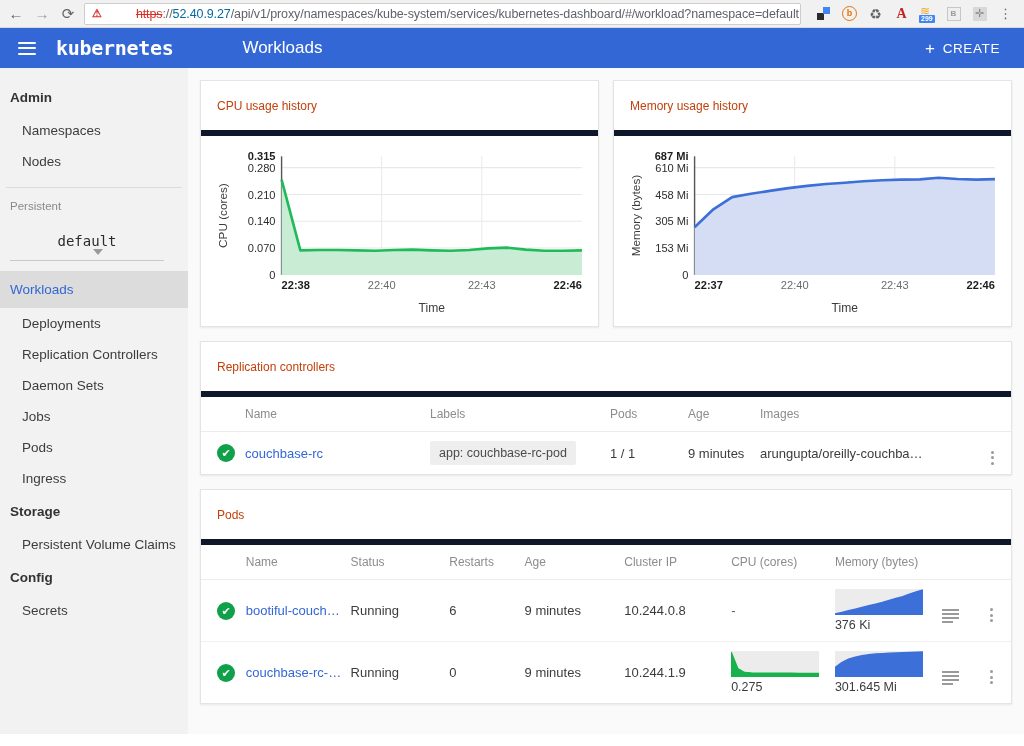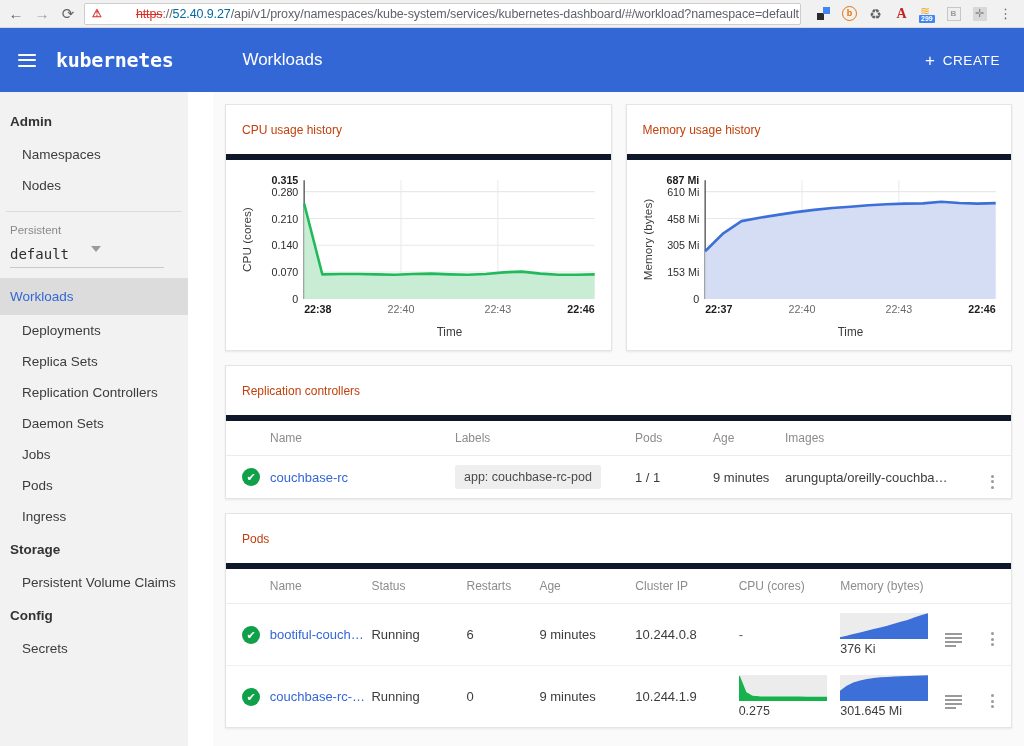--- a/index.html
+++ b/index.html
@@ -65,48 +65,48 @@
   .ext-box { width: 14px; height: 14px; border: 1px solid #c6c6c6;
     background: #eeeeee; color: #9a9a9a; font-size: 8px; font-weight: bold;
     display: flex; align-items: center; justify-content: center; }
   .ext-puzzle { width: 14px; height: 14px; background: #d8d8d8;
     color: #8a8a8a; font-size: 11px; display: flex;
     align-items: center; justify-content: center; }
   .ext-kebab { color: #5f6368; font-size: 13px; letter-spacing: 0; }
 
   
   .app-header {
-    height: 64px; background: #3367d6;
+    height: 40px; background: #3367d6;
     display: flex; align-items: center; color: #fff;
   }
   .hamburger { width: 18px; height: 13px; margin: 0 20px 0 18px;
     display: flex; flex-direction: column; justify-content: space-between; }
   .hamburger span { display: block; height: 2px; background: #fff; border-radius: 1px; }
   .brand { font-family: "DejaVu Sans Mono", monospace; font-size: 20px;
     font-weight: bold; letter-spacing: -0.3px; }
   .header-title { margin-left: 69px; font-size: 17px; }
   .create-btn { margin-left: auto; margin-right: 16px;
     display: flex; align-items: center; gap: 7px;
     font-size: 13.5px; letter-spacing: 0.6px; padding: 7px 8px; }
   .create-plus { font-size: 17px; font-weight: 300; line-height: 1; }
 
   
-  .body-wrap { display: flex; height: 666px; gap: 25px; }
+  .body-wrap { display: flex; height: 666px; }
   .sidebar { width: 188px; flex: 0 0 188px; background: #f2f2f2;
     padding-top: 12px; overflow: hidden; }
   .side-group { font-size: 13.5px; font-weight: bold; color: #333;
     padding: 10px 0 10px 10px; }
   .side-item { font-size: 13.5px; color: #3c3c3c;
     padding: 8px 0 8px 22px; }
   .side-item.active { color: #3367d6; background: #dcdcdc;
     padding-top: 11px; padding-bottom: 11px; padding-left: 10px; }
   .side-divider { height: 1px; background: #dcdcdc; margin: 10px 6px 0 6px; }
   .ns-label { font-size: 11.5px; color: #8a8a8a; padding: 12px 0 6px 10px; }
-  .ns-select { margin: 4px 24px 10px 10px; display: flex; 
-    border-bottom: 1px solid #c9c9c9; padding-bottom: 5px; }
+  .ns-select { margin: 15px 24px 10px 10px; display: flex; align-items: center;
+    border-bottom: 1px solid #c9c9c9; padding-bottom: 5px; flex-direction: column; }
   .ns-value { font-family: "DejaVu Sans Mono", monospace;
     font-size: 14px; color: #2c2c2c; }
   .ns-caret { margin-left: 22px; width: 0; height: 0;
     border-left: 5px solid transparent; border-right: 5px solid transparent;
     border-top: 6px solid #9a9a9a; }
 
   .content { flex: 1 1 auto; background: #fafafa; padding: 12px;
     overflow: hidden; }
 
   
@@ -210,21 +210,20 @@
     <div class="side-divider"></div>
 
     <div class="ns-label">Persistent</div>
     <div class="ns-select">
       <span class="ns-value">default</span>
       <span class="ns-caret"></span>
     </div>
 
     <div class="side-item active">Workloads</div>
     <div class="side-item">Deployments</div>
-    <div class="side-item">Replica Sets</div>
     <div class="side-item">Replication Controllers</div>
     <div class="side-item">Daemon Sets</div>
     <div class="side-item">Jobs</div>
     <div class="side-item">Pods</div>
 
     <div class="side-item">Ingress</div>
 
     <div class="side-group">Storage</div>
     <div class="side-item">Persistent Volume Claims</div>
 

